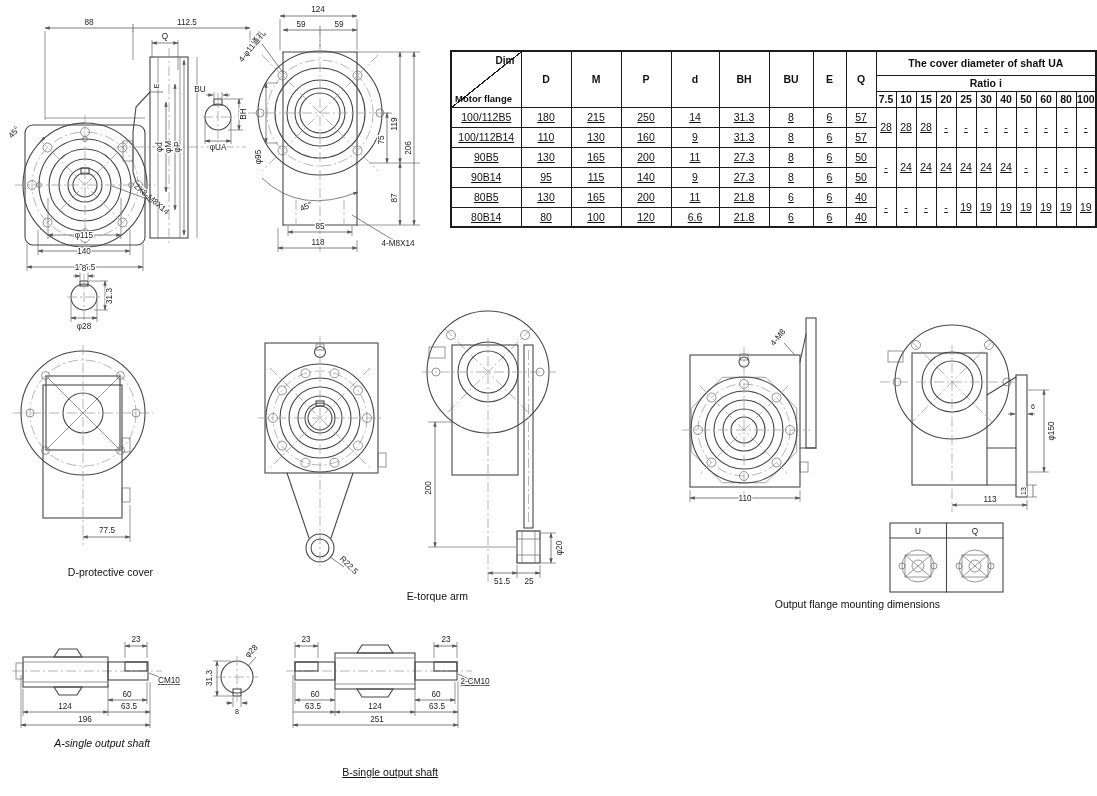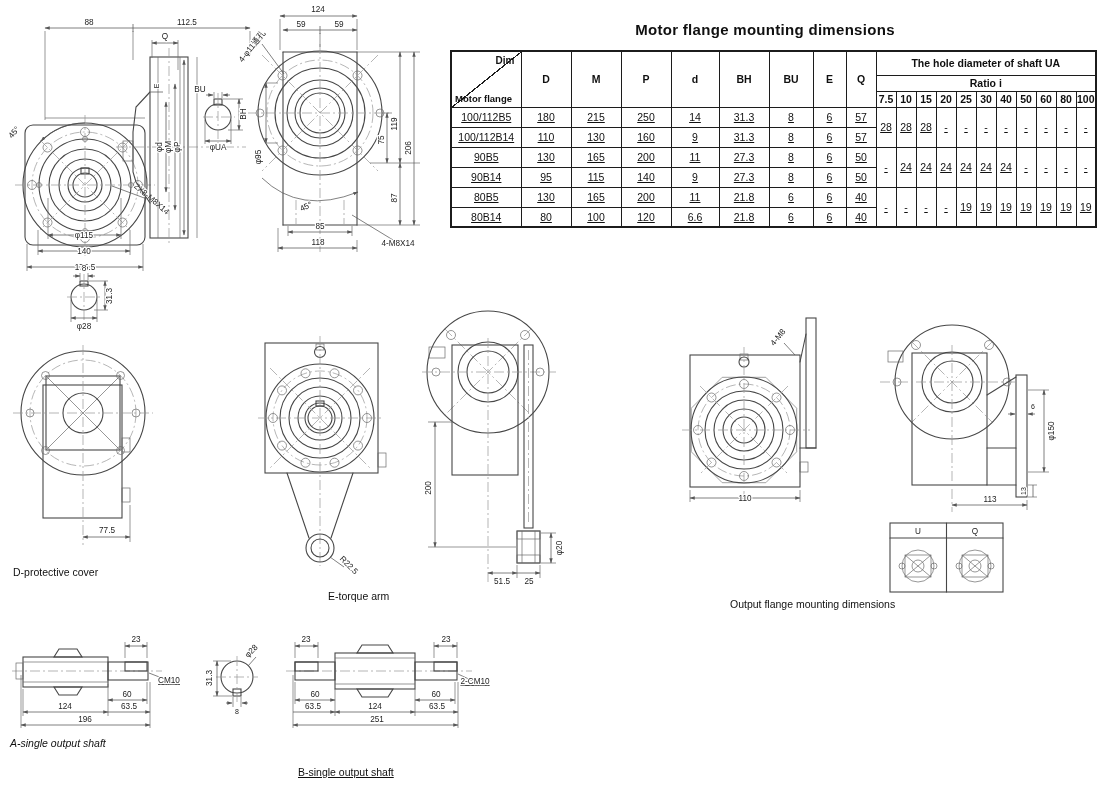--- a/index.html
+++ b/index.html
@@ -12,21 +12,21 @@
   .c{stroke:#979797;stroke-width:.7;fill:none;stroke-dasharray:10 3 2 3;}
   .d{stroke:#575757;stroke-width:.75;fill:none;}
   .lt{stroke:#8a8a8a;stroke-width:.8;fill:none;}
   svg text{font-family:"Liberation Sans",sans-serif;font-size:8.2px;fill:#1d1d1d;
            text-anchor:middle;paint-order:stroke;stroke:#fff;stroke-width:2.4px;
            stroke-linejoin:round;}
   svg text.sm{font-size:7px;}
   
   .title{position:absolute;left:555px;top:21px;width:420px;text-align:center;
          font-size:15px;font-weight:600;color:#101010;letter-spacing:.3px;}
-  .cap{position:absolute;font-size:10.5px;color:#101010;text-align:left;}
+  .cap{position:absolute;font-size:10.5px;color:#101010;text-align:right;}
   #cap-d{left:13px;top:566px;width:140px;}
   #cap-e{left:328px;top:590px;width:140px;}
   #cap-of{left:730px;top:598px;width:210px;}
   #cap-a{left:10px;top:737px;width:140px;font-style:italic;}
   #cap-b{left:298px;top:766px;width:140px;text-decoration:underline;}
   
   .dims-table{position:absolute;left:450px;top:50px;width:645px;border-collapse:collapse;
               table-layout:fixed;background:#fff;border:2px solid #1c1c1c;color:#101010;}
   .dims-table th,.dims-table td{border:1px solid #1c1c1c;text-align:center;vertical-align:middle;
               padding:0;font-size:10.5px;font-weight:400;overflow:hidden;white-space:nowrap;}
@@ -527,21 +527,20 @@
     <text x="313" y="709">63.5</text>
     <line class="d" x1="335" y1="712" x2="415" y2="712" marker-start="url(#ma)" marker-end="url(#ma)"></line>
     <text x="375" y="709">124</text>
     <line class="d" x1="415" y1="712" x2="458" y2="712" marker-end="url(#ma)"></line>
     <text x="437" y="709">63.5</text>
     <line class="d" x1="293" y1="725" x2="458" y2="725" marker-start="url(#ma)" marker-end="url(#ma)"></line>
     <text x="377" y="722">251</text>
   </g>
 </svg>
 
-<div class="title">Motor flange mounting dimensions</div>
 
 <table class="dims-table">
   <colgroup>
     <col style="width:70px">
         <col style="width:50px">
         <col style="width:50px">
         <col style="width:50px">
     <col style="width:48px">
         <col style="width:50px">
         <col style="width:44px">
@@ -566,21 +565,21 @@
       <span class="b">Motor flange</span>
     </th>
     <th rowspan="3">D</th>
     <th rowspan="3">M</th>
     <th rowspan="3">P</th>
     <th rowspan="3">d</th>
     <th rowspan="3">BH</th>
     <th rowspan="3">BU</th>
     <th rowspan="3">E</th>
     <th rowspan="3">Q</th>
-    <th colspan="11">The hole diameter of shaft UA</th>
+    <th colspan="11">The cover diameter of shaft UA</th>
   </tr>
   <tr class="h2">
           <th colspan="11">Ratio i</th>
         </tr>
   <tr class="h3">
     <th>7.5</th>
     <th>10</th>
     <th>15</th>
     <th>20</th>
     <th>25</th>

